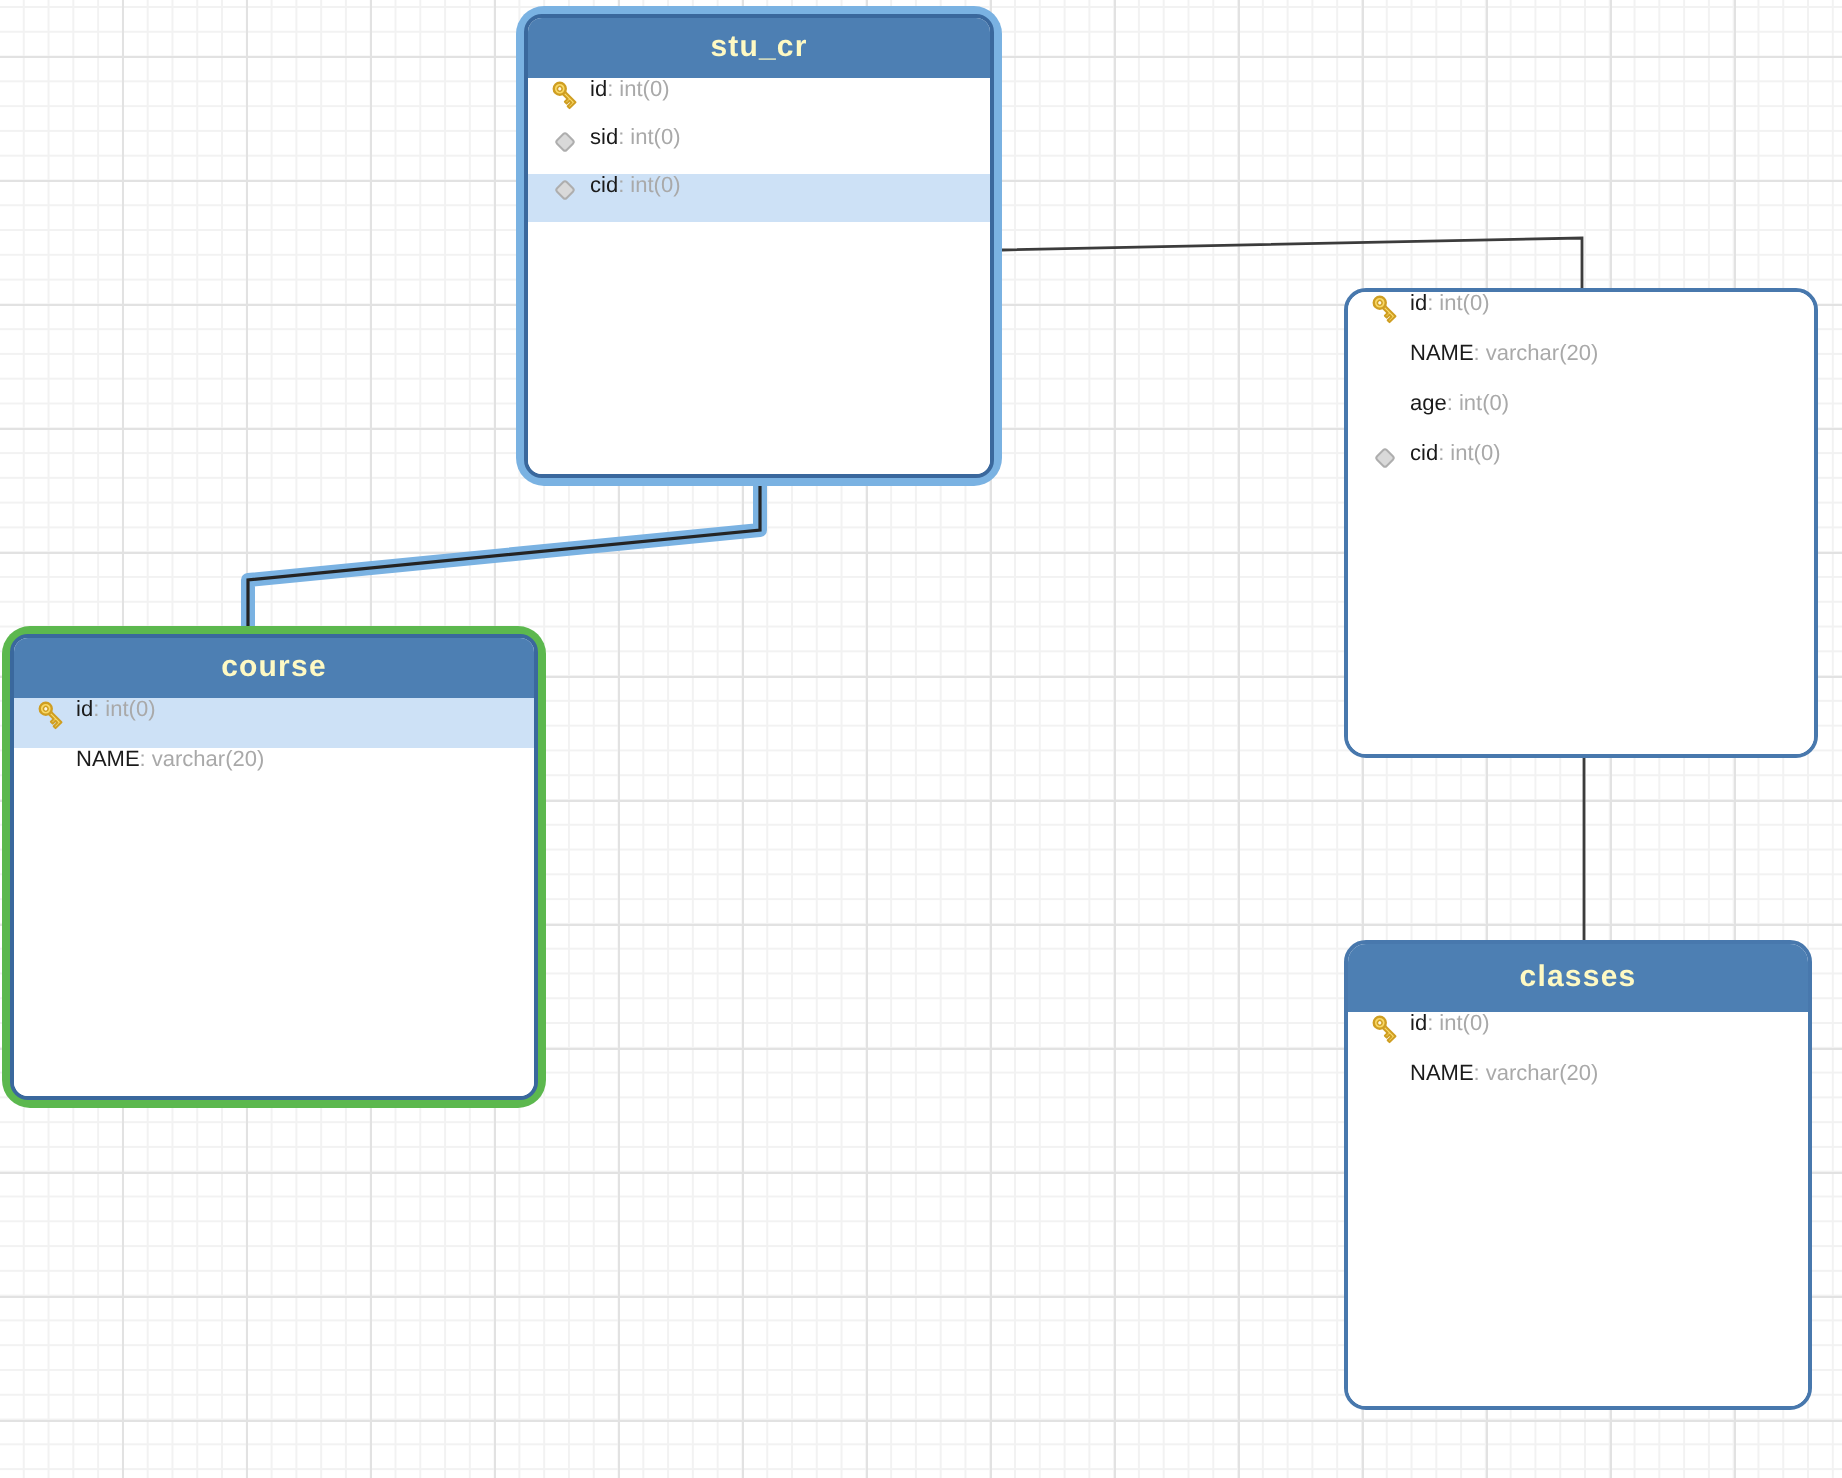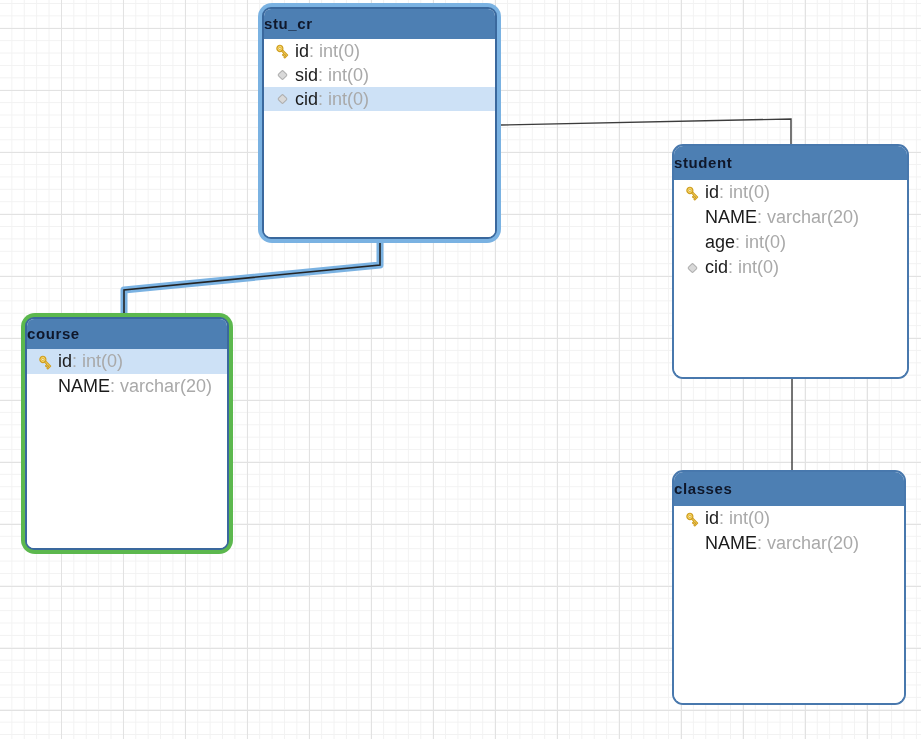--- a/index.html
+++ b/index.html
@@ -26,36 +26,36 @@
   .tbl.halo-rel{background:var(--related-halo-green,#5cb84e);}
   .tbl-in{
     height:100%;box-sizing:border-box;background:#fff;
     border:2px solid var(--table-border-blue,#4878ad);
     border-radius:11px;overflow:hidden;
     display:flex;flex-direction:column;
   }
   .tbl.halo .tbl-in{border-color:var(--inner-border-blue,#3a689d);border-radius:9px;}
   .tbl-head{
     background:var(--header-blue,#4d7fb3);
-    color:#0f172a;text-align:left;
+    color:#fef9c3;text-align:center;
     font-size:15px;font-weight:600;letter-spacing:.6px;
     height:34px;line-height:34px;flex:0 0 auto;
   }
   .tbl.halo .tbl-head{height:30px;line-height:30px;}
   .tbl-rows{flex:1 1 auto;background:#fff;}
-  .row{display:flex;align-items:center;height:25px;padding-left:8px;font-size:18px;}
+  .row{display:flex;align-items:flex-start;height:25px;padding-left:8px;font-size:11px;}
   #tbl-0 .row{height:24px;}
   .row.hl{background:var(--row-highlight-blue,#cde1f6);}
   .cicon{width:20px;height:16px;flex:0 0 auto;display:flex;align-items:center;justify-content:center;margin-right:3px;}
   .fname{color:var(--name-text,#1b1b1b);white-space:pre;}
   .ftype{color:var(--type-text,#a9a9a9);white-space:pre;}
 
   #tbl-0{left:258px;top:3px;width:243px;height:240px;}
   #tbl-1{left:672px;top:144px;width:237px;height:235px;}
-  #tbl-2{left:1px;top:313px;width:212px;height:241px;margin-left:20px;}
+  #tbl-2{left:1px;top:313px;width:272px;height:241px;}
   #tbl-3{left:672px;top:470px;width:234px;height:235px;}
 </style>
 </head>
 <body>
 
 <svg id="wires" width="921" height="739">
   <polyline class="wire-halo" points="380,241 380,265 124,290 124,316"></polyline>
   <polyline class="wire" points="501,125 791,119 791,146"></polyline>
   <polyline class="wire" points="792,378 792,491"></polyline>
   <polyline class="wire wire-sel" points="380,241 380,265 124,290 124,316"></polyline>
@@ -99,23 +99,20 @@
 </span>
     <span class="fname">cid</span>
     <span class="ftype">: int(0)</span>
   </div>
 </div>
   </div>
 </div>
 
 <div class="tbl plain" id="tbl-1">
   <div class="tbl-in">
-    <div class="tbl-head">
-      <span>student</span>
-    </div>
     <div class="tbl-rows">
   <div class="row">
     <span class="cicon">
   <svg width="17" height="16" viewBox="0 0 16 16">
     <g transform="rotate(45 8 8)">
       <path d="M7 7.2 L14.6 7.2 L14.6 11.4 L13.3 11.4 L13.3 8.8 L12 8.8 L12 10.8 L10.7 10.8 L10.7 8.8 L7 8.8 Z" fill="#f9d966" stroke="#cf9e22" stroke-width="1" stroke-linejoin="round"></path>
       <circle cx="4.3" cy="8" r="3" fill="#f9d966" stroke="#cf9e22" stroke-width="1.2"></circle>
       <circle cx="4.3" cy="8" r="1.15" fill="#fdf6e2" stroke="#cf9e22" stroke-width="0.7"></circle>
     </g>
   </svg>

